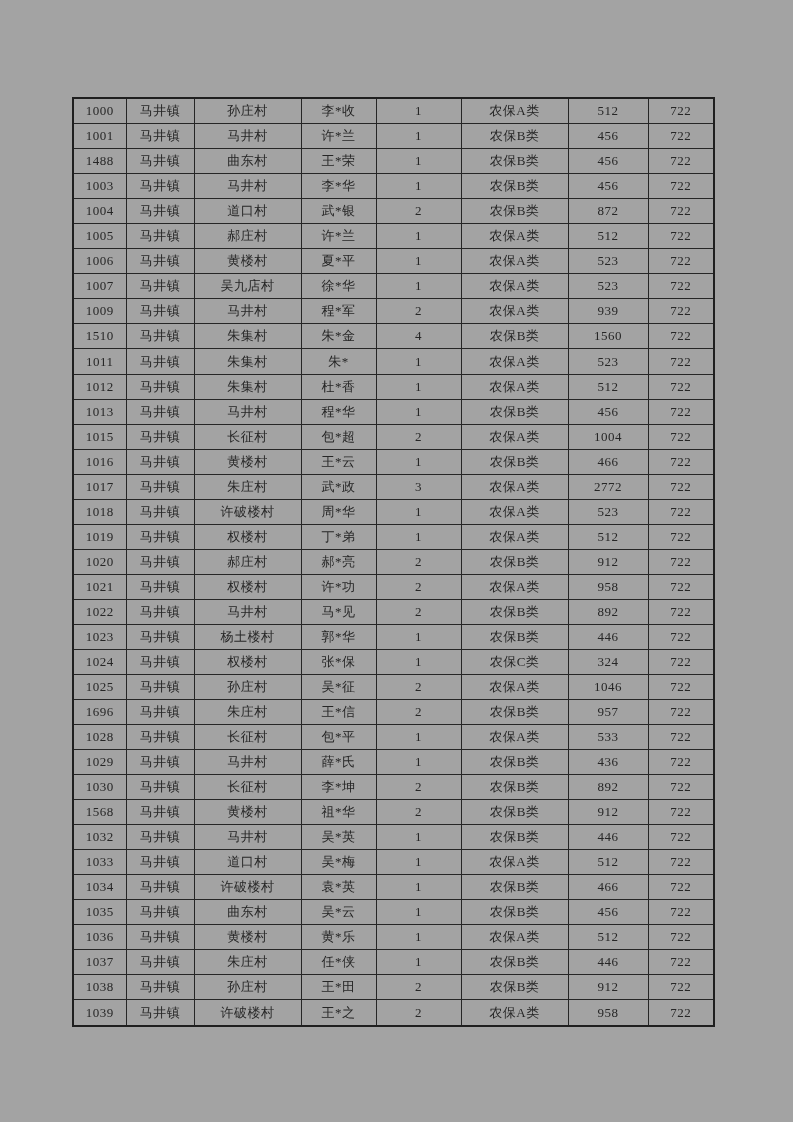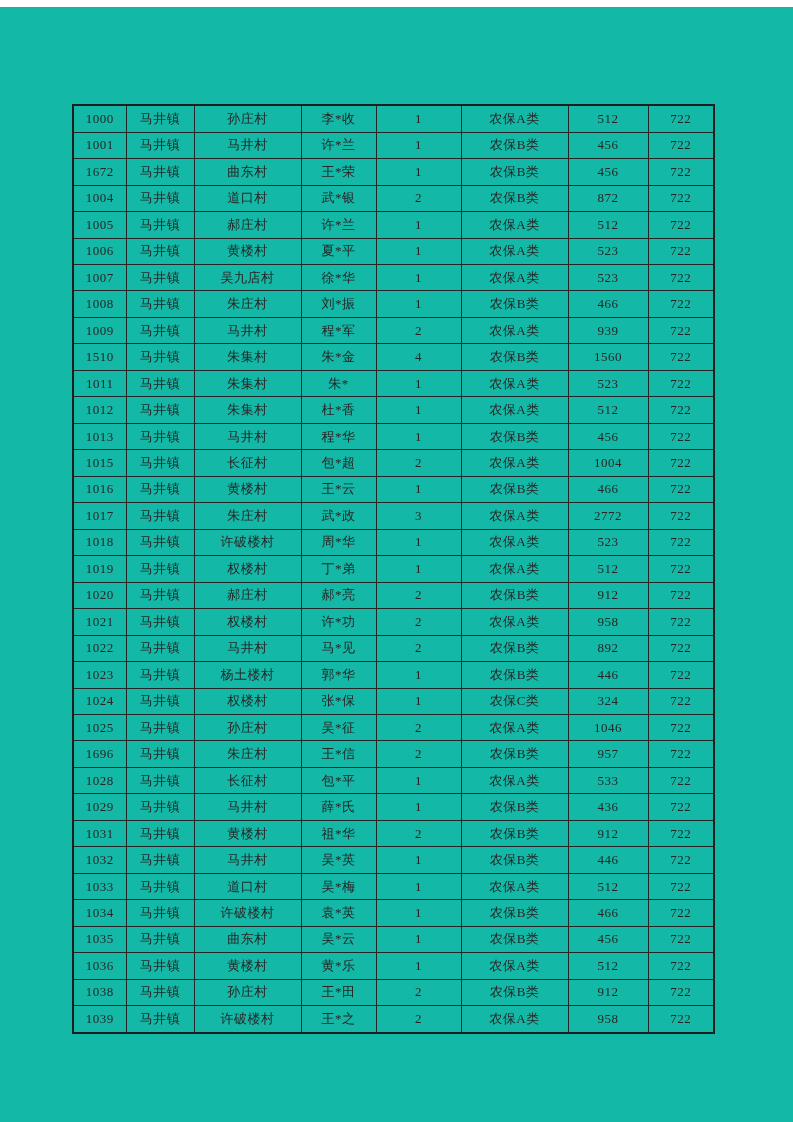--- a/index.html
+++ b/index.html
@@ -9,22 +9,21 @@
   }
   body {
     width: 793px;
     height: 1122px;
     position: relative;
     font-family: "Liberation Serif", "DejaVu Serif", serif;
   }
   .page {
     position: absolute;
     inset: 0;
-    background: #14b8a6;
-    margin-top: 7px;
+    background: #a3a3a3;
   }
   table.data-table {
     position: absolute;
     left: 72px;
     top: 97px;
     width: 641px;
     height: 930px;
     border-collapse: collapse;
     table-layout: fixed;
     border: 2px solid #1f1f1f;
@@ -79,30 +78,40 @@
           <td>1001</td>
           <td>马井镇</td>
           <td>马井村</td>
           <td>许*兰</td>
           <td>1</td>
           <td>农保B类</td>
           <td>456</td>
           <td>722</td>
         </tr>
         <tr>
-          <td>1672</td>
+          <td>1488</td>
           <td>马井镇</td>
           <td>曲东村</td>
           <td>王*荣</td>
           <td>1</td>
           <td>农保B类</td>
           <td>456</td>
           <td>722</td>
         </tr>
         <tr>
+          <td>1003</td>
+          <td>马井镇</td>
+          <td>马井村</td>
+          <td>李*华</td>
+          <td>1</td>
+          <td>农保B类</td>
+          <td>456</td>
+          <td>722</td>
+        </tr>
+        <tr>
           <td>1004</td>
           <td>马井镇</td>
           <td>道口村</td>
           <td>武*银</td>
           <td>2</td>
           <td>农保B类</td>
           <td>872</td>
           <td>722</td>
         </tr>
         <tr>
@@ -126,30 +135,20 @@
           <td>722</td>
         </tr>
         <tr>
           <td>1007</td>
           <td>马井镇</td>
           <td>吴九店村</td>
           <td>徐*华</td>
           <td>1</td>
           <td>农保A类</td>
           <td>523</td>
-          <td>722</td>
-        </tr>
-        <tr>
-          <td>1008</td>
-          <td>马井镇</td>
-          <td>朱庄村</td>
-          <td>刘*振</td>
-          <td>1</td>
-          <td>农保B类</td>
-          <td>466</td>
           <td>722</td>
         </tr>
         <tr>
           <td>1009</td>
           <td>马井镇</td>
           <td>马井村</td>
           <td>程*军</td>
           <td>2</td>
           <td>农保A类</td>
           <td>939</td>
@@ -329,21 +328,31 @@
           <td>1029</td>
           <td>马井镇</td>
           <td>马井村</td>
           <td>薛*氏</td>
           <td>1</td>
           <td>农保B类</td>
           <td>436</td>
           <td>722</td>
         </tr>
         <tr>
-          <td>1031</td>
+          <td>1030</td>
+          <td>马井镇</td>
+          <td>长征村</td>
+          <td>李*坤</td>
+          <td>2</td>
+          <td>农保B类</td>
+          <td>892</td>
+          <td>722</td>
+        </tr>
+        <tr>
+          <td>1568</td>
           <td>马井镇</td>
           <td>黄楼村</td>
           <td>祖*华</td>
           <td>2</td>
           <td>农保B类</td>
           <td>912</td>
           <td>722</td>
         </tr>
         <tr>
           <td>1032</td>
@@ -386,20 +395,30 @@
           <td>722</td>
         </tr>
         <tr>
           <td>1036</td>
           <td>马井镇</td>
           <td>黄楼村</td>
           <td>黄*乐</td>
           <td>1</td>
           <td>农保A类</td>
           <td>512</td>
+          <td>722</td>
+        </tr>
+        <tr>
+          <td>1037</td>
+          <td>马井镇</td>
+          <td>朱庄村</td>
+          <td>任*侠</td>
+          <td>1</td>
+          <td>农保B类</td>
+          <td>446</td>
           <td>722</td>
         </tr>
         <tr>
           <td>1038</td>
           <td>马井镇</td>
           <td>孙庄村</td>
           <td>王*田</td>
           <td>2</td>
           <td>农保B类</td>
           <td>912</td>

